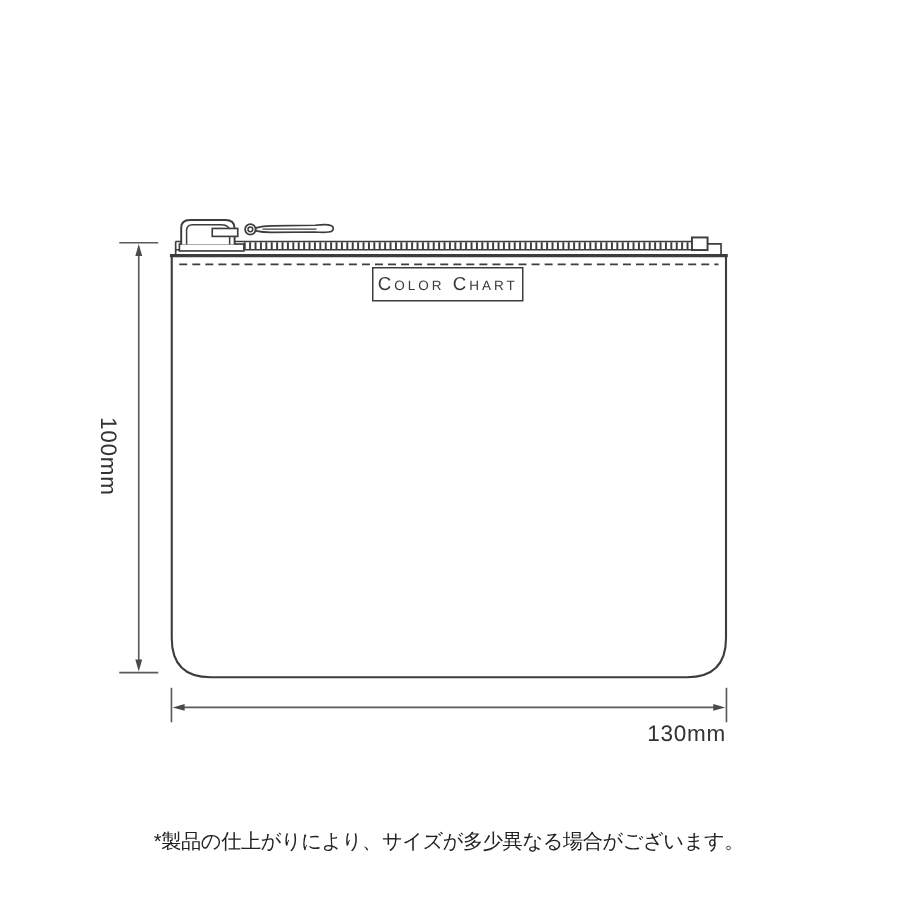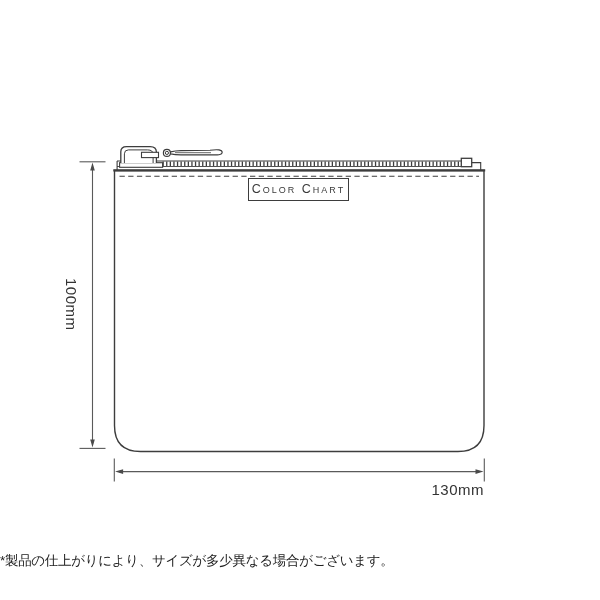--- a/index.html
+++ b/index.html
@@ -61,21 +61,21 @@
     text-align: right;
     font-size: 15px;
     color: #333333;
     letter-spacing: 0.5px;
   }
   .size-note {
     position: absolute;
     left: 0;
     top: 552px;
     width: 496px;
-    text-align: left;
+    text-align: right;
     font-size: 13.5px;
     letter-spacing: -0.3px;
     color: #222222;
     white-space: nowrap;
   }
 </style>
 </head>
 <body>
 
 <div class="canvas">

